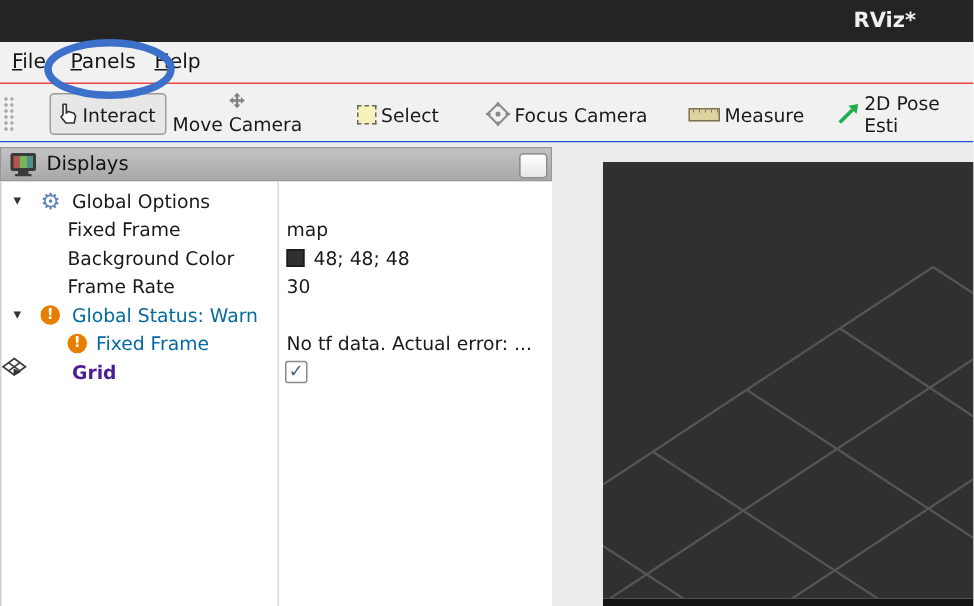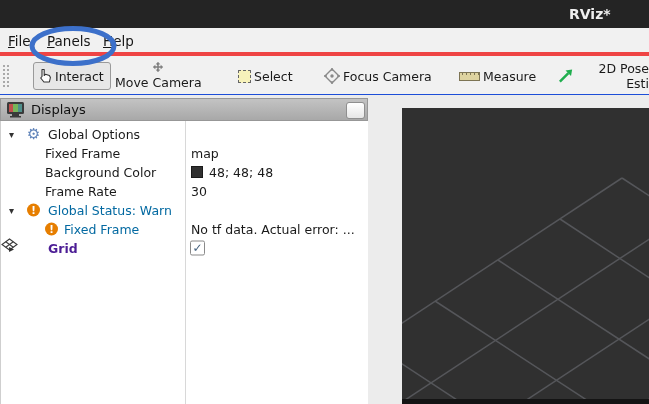--- a/index.html
+++ b/index.html
@@ -5,37 +5,37 @@
   * { margin:0; padding:0; box-sizing:border-box; }
   html,body { width:649px; height:404px; overflow:hidden; }
   body { font-family:"DejaVu Sans","Liberation Sans",sans-serif; }
   #app { position:relative; width:541px; height:404px; background:#ececec; }
 
   
   .titlebar { position:absolute; left:0; top:0; width:649px; height:28px; background:#242424; }
   .titlebar .title { position:absolute; left:569px; top:6px; color:#efefef; font-size:14px; font-weight:bold; }
 
   
-  .menubar { position:absolute; left:0; top:28px; width:649px; height:28px; background:#f1f1f1; border-bottom:4px solid #ef4444; }
+  .menubar { position:absolute; left:0; top:28px; width:649px; height:28px; background:#f1f1f1; border-bottom:1px solid #ef4444; }
   .menu-item { position:absolute; top:5px; font-size:13.5px; color:#161616; cursor:default; }
   .menu-item::first-letter { text-decoration:underline; }
   .menu-file { left:8px; } .menu-panels { left:47px; } .menu-help { left:103px; }
 
   
   .annot { position:absolute; left:28px; top:25px; width:90px; height:42px; z-index:30; pointer-events:none; }
 
   
   .toolbar { position:absolute; left:0; top:56px; width:649px; height:39px; background:#f1f1f1; border-bottom:1px solid #1d4ed8; }
   .grip { position:absolute; left:2px; top:8px; width:7px; height:24px;
           background-image:radial-gradient(circle, #a9a9a9 1px, transparent 1.2px);
           background-size:4px 4px; }
   .tool { position:absolute; top:6px; height:28px; display:flex; align-items:center; gap:3px; font-size:12.5px; color:#1a1a1a; }
   .tool.active { background:#e7e7e7; border:1px solid #9a9a9a; border-radius:3px; padding:0 6px 0 3px; }
   .t-interact { left:33px; } .t-move { left:115px;flex-direction:column; } .t-select { left:238px; }
-  .t-focus { left:324px; } .t-measure { left:459px; } .t-pose { left:558px;text-align:right; }
+  .t-focus { left:324px; } .t-measure { left:459px; } .t-pose { left:558px; }
   .sel-box { width:13px; height:13px; background:#f7f2bb; border:1px dashed #666; }
   .ruler { width:21px; height:9px; background:#ded3a0; border:1px solid #7d7454;
            background-image:repeating-linear-gradient(90deg, #7d7454 0 1px, transparent 1px 4px); background-position:2px -3px; background-size:100% 5px; background-repeat:no-repeat; }
 
   
   .main { position:absolute; left:0; top:95px; width:649px; height:309px; background:#ececec; }
 
   
   .panel { position:absolute; left:0; top:3px; width:368px; height:306px; }
   .panel-header { position:absolute; left:0; top:0; width:368px; height:23px;

